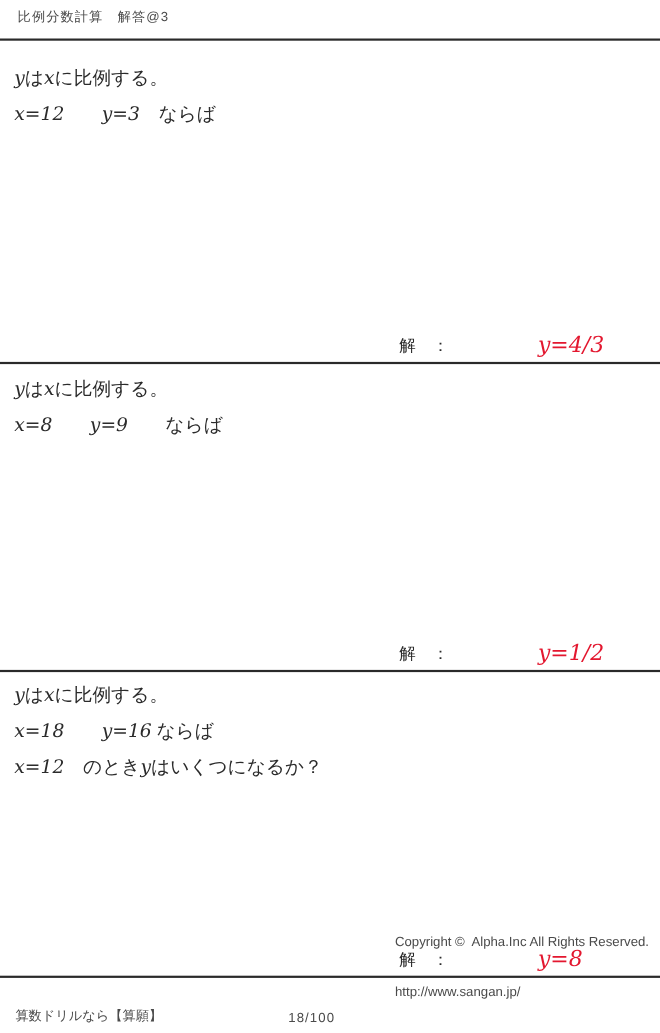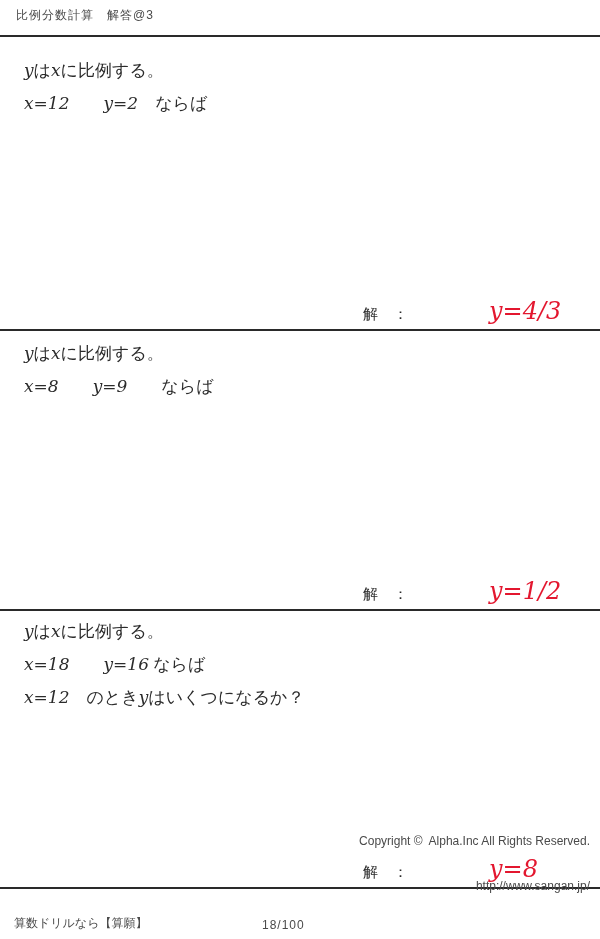--- a/index.html
+++ b/index.html
@@ -28,21 +28,21 @@
     font-size: 12px;
     letter-spacing: 1px;
     color: #4a4a4a;
     white-space: pre;
   }
   
   section.problem {
     position: relative;
     box-sizing: border-box;
     border-bottom: 2px solid var(--rule, #2a2a2a);
-    padding-left: 24px;
+    padding-left: 13px;
   }
   #p1 { height: 294px; padding-top: 17px; }
   #p2 { height: 280px; padding-top: 6px; }
   #p3 { height: 278px; padding-top: 4px; }
   .line {
     height: 33px;
     line-height: 33px;
     font-size: 17px;
     white-space: pre;
     color: var(--text, #2b2b2b);
@@ -64,21 +64,21 @@
     font-size: 15px;
     white-space: pre;
     color: var(--text, #2b2b2b);
   }
   .answer-value {
     position: absolute;
     left: 489px;
     bottom: 4px;
     font-family: "DejaVu Serif", serif;
     font-style: italic;
-    font-size: 24px;
+    font-size: 20px;
     color: var(--answer-red, #e3172f);
     white-space: pre;
   }
   
   footer.page-footer {
     position: relative;
     box-sizing: border-box;
     height: 50px;
     font-family: "Liberation Sans", sans-serif;
     font-size: 12px;
@@ -93,38 +93,37 @@
   }
   .footer-center {
     position: absolute;
     left: 262px;
     bottom: 7px;
     letter-spacing: 1px;
   }
   .footer-right {
     position: absolute;
     right: 10px;
-    bottom: 15px;
-    text-align: right;
+    bottom: 0;
     line-height: 15px;
     white-space: pre;
   }
 </style>
 </head>
 <body>
 
 <div class="page">
 
   <header class="page-header">
     <div class="page-title">比例分数計算　解答@3</div>
   </header>
 
   <section class="problem" id="p1">
     <div class="line"><span class="math">y</span><span class="jp">は</span><span class="math">x</span><span class="jp">に比例する。</span></div>
-    <div class="line"><span class="math">x=12</span><span class="seg">　　</span><span class="math">y=2</span><span class="seg">　</span><span class="jp">ならば</span></div>
+    <div class="line"><span class="math">x=12</span><span class="seg">　　</span><span class="math">y=3</span><span class="seg">　</span><span class="jp">ならば</span></div>
     <span class="answer-label">解　：</span>
     <span class="answer-value">y=4/3</span>
   </section>
 
   <section class="problem" id="p2">
     <div class="line"><span class="math">y</span><span class="jp">は</span><span class="math">x</span><span class="jp">に比例する。</span></div>
     <div class="line"><span class="math">x=8</span><span class="seg">　　</span><span class="math">y=9</span><span class="seg">　　</span><span class="jp">ならば</span></div>
     <span class="answer-label">解　：</span>
     <span class="answer-value">y=1/2</span>
   </section>

